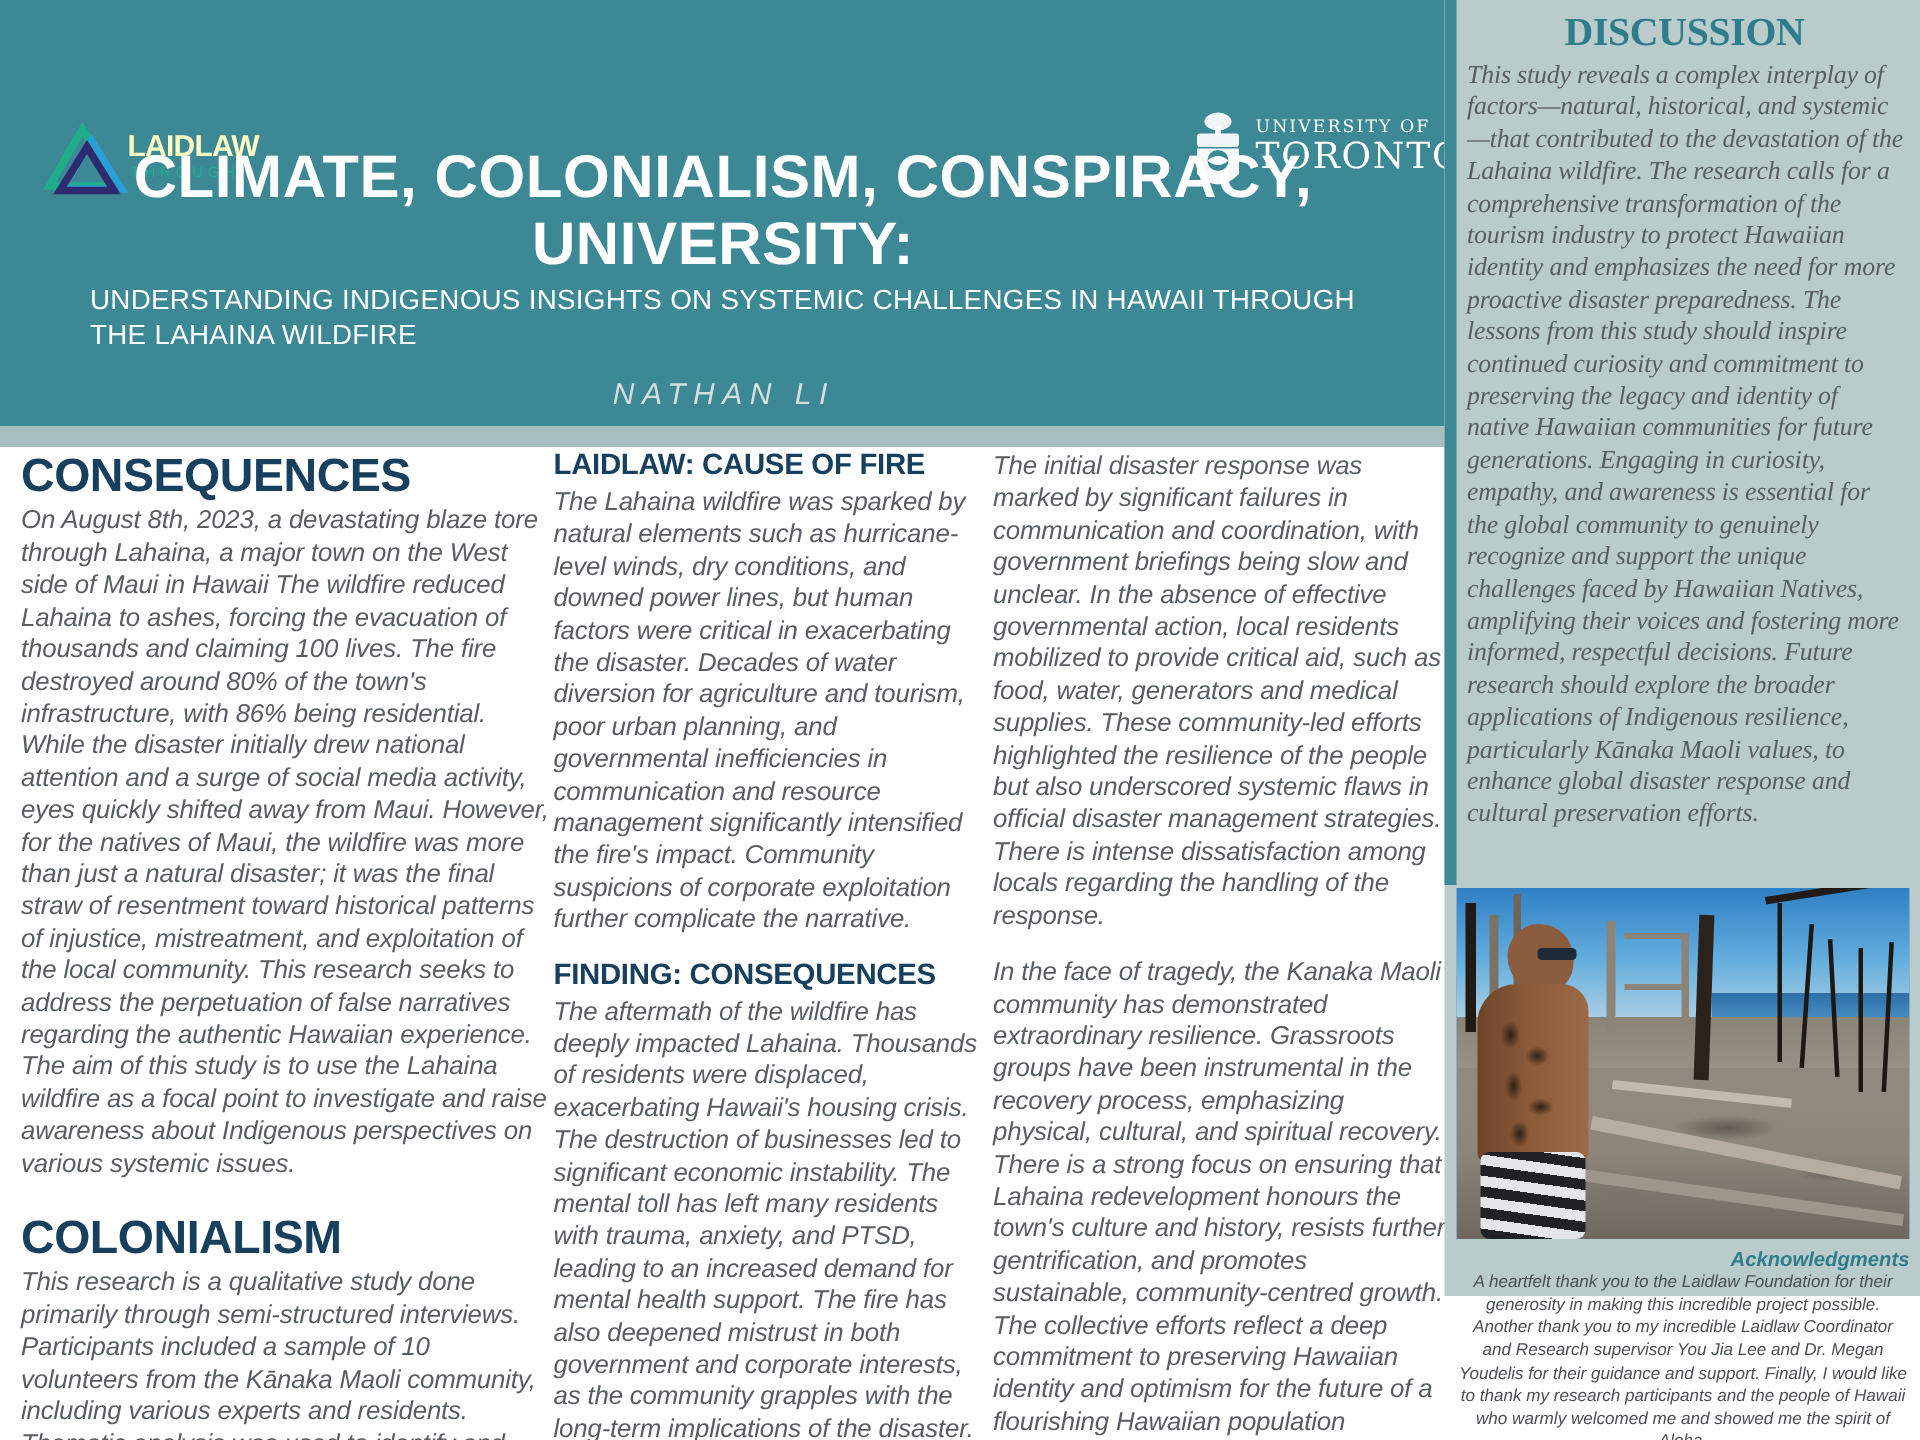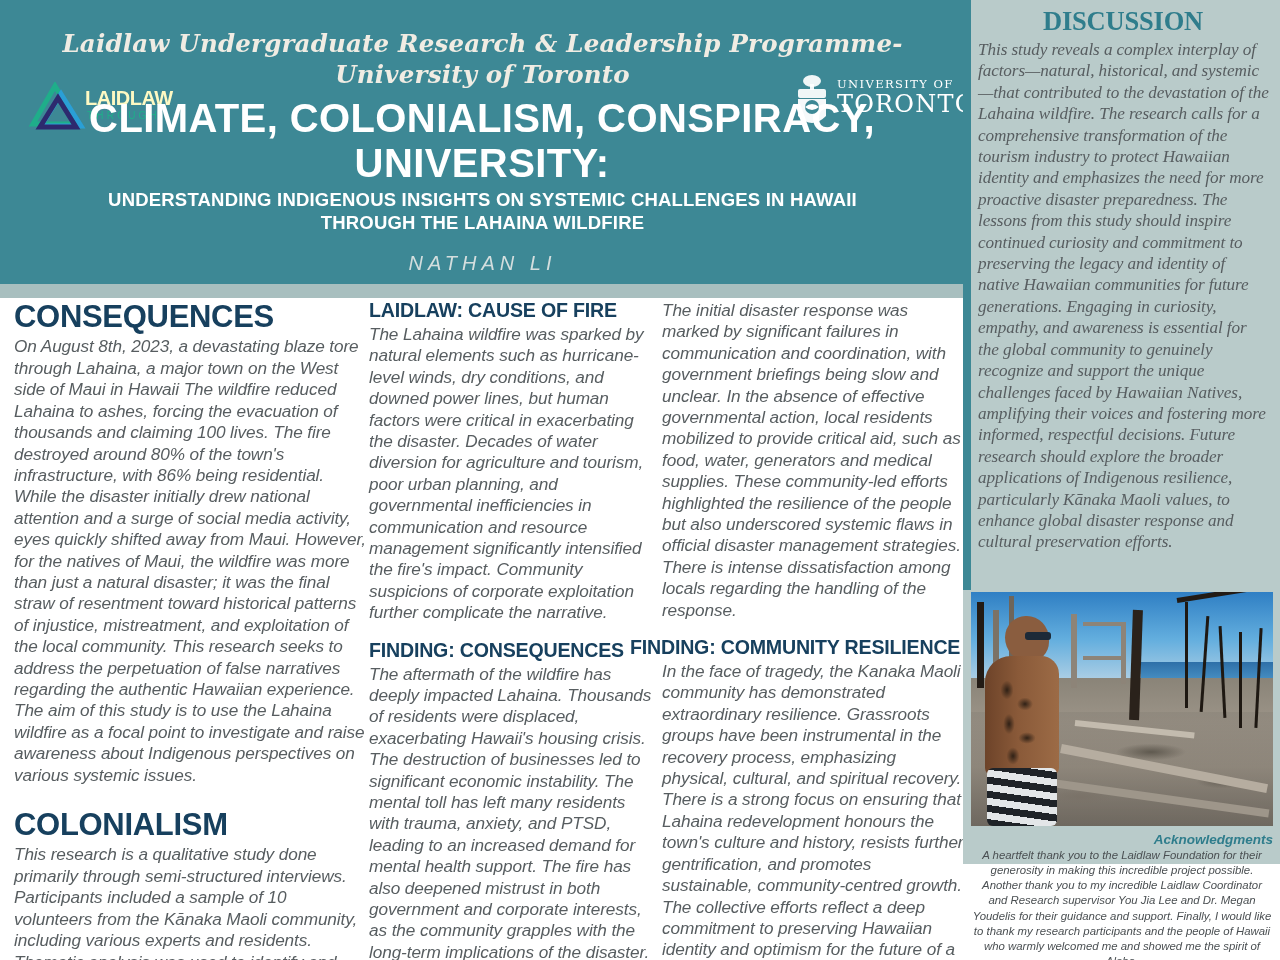--- a/index.html
+++ b/index.html
@@ -87,23 +87,22 @@
     color: #ffffff;
     font-weight: bold;
     font-size: 40px;
     line-height: 1.12;
     letter-spacing: 0.4px;
   }
   .sub-title {
     position: absolute;
     left: 60px; top: 188px;
     width: 845px;
-    text-align: center;
     color: #ffffff;
-    font-weight: bold;
+    font-weight: normal;
     font-size: 18.5px;
     line-height: 1.27;
     letter-spacing: 0.2px;
   }
   .author {
     position: absolute;
     left: 60px; top: 252px;
     width: 845px;
     text-align: center;
     color: #d4dede;
@@ -313,21 +312,20 @@
     line-height: 1.33;
   }
 </style>
 </head>
 <body>
 
 <div class="poster">
 
   <div class="header">
 
-    <div class="prog-line">Laidlaw Undergraduate Research &amp; Leadership Programme-University of Toronto</div>
 
     <div class="laidlaw-logo">
       <svg width="160" height="48" viewBox="0 0 160 48">
         <polygon points="28,4 50,42 6,42" fill="none" stroke="#1fae8a" stroke-width="5"></polygon>
         <polygon points="34,12 54,44 14,44" fill="none" stroke="#2a9fd6" stroke-width="5"></polygon>
         <polygon points="31,16 49,45 13,45" fill="none" stroke="#2d2a6e" stroke-width="5"></polygon>
       </svg>
       <div style="position:absolute;left:58px;top:6px;">
         <div style="color:#fef9c3;font-weight:bold;font-size:20px;letter-spacing:-0.5px;line-height:1;">LAIDLAW</div>
         <div style="color:#1fae8a;font-size:10px;letter-spacing:3.2px;margin-top:2px;margin-left:2px;">THROUGH</div>
@@ -372,21 +370,20 @@
       <h3 class="finding-head">LAIDLAW: CAUSE OF FIRE</h3>
       <p class="body-text">The Lahaina wildfire was sparked by natural elements such as hurricane-level winds, dry conditions, and downed power lines, but human factors were critical in exacerbating the disaster. Decades of water diversion for agriculture and tourism, poor urban planning, and governmental inefficiencies in communication and resource management significantly intensified the fire's impact.  Community suspicions of corporate exploitation further complicate the narrative.</p>
       <div class="block-gap-sm"></div>
       <h3 class="finding-head">FINDING: CONSEQUENCES</h3>
       <p class="body-text">The aftermath of the wildfire has deeply impacted Lahaina. Thousands of residents were displaced, exacerbating Hawaii's housing crisis. The destruction of businesses led to significant economic instability. The mental toll has left many residents with trauma, anxiety, and PTSD, leading to an increased demand for mental health support. The fire has also deepened mistrust in both government and corporate interests, as the community grapples with the long-term implications of the disaster.</p>
     </div>
 
     <div class="col col-3">
       <p class="body-text">The initial disaster response was marked by significant failures in communication and coordination, with government briefings being slow and unclear. In the absence of effective governmental action, local residents mobilized to provide critical aid, such as food, water, generators and medical supplies. These community-led efforts highlighted the resilience of the people but also underscored systemic flaws in official disaster management strategies. There is intense dissatisfaction among locals regarding the handling of the response.</p>
       <div class="block-gap-sm"></div>
-      <h3 class="finding-head" style="margin-left:-32px;">FINDING: COMMUNITY RESILIENCE</h3>
       <p class="body-text">In the face of tragedy, the Kanaka Maoli community has demonstrated extraordinary resilience. Grassroots groups have been instrumental in the recovery process, emphasizing physical, cultural, and spiritual recovery. There is a strong focus on ensuring that Lahaina redevelopment honours the town's culture and history, resists further gentrification, and promotes sustainable, community-centred growth. The collective efforts reflect a deep commitment to preserving Hawaiian identity and optimism for the future of a flourishing Hawaiian population</p>
     </div>
   </div>
 
   <div class="sidebar">
     <div class="sidebar-accent"></div>
     <div class="sidebar-inner">
       <h2 class="discussion-head">DISCUSSION</h2>
       <p class="discussion-text">This study reveals a complex interplay of factors—natural, historical, and systemic—that contributed to the devastation of the Lahaina wildfire. The research calls for a comprehensive transformation of the tourism industry to protect Hawaiian identity and emphasizes the need for more proactive disaster preparedness. The lessons from this study should inspire continued curiosity and commitment to preserving the legacy and identity of native Hawaiian communities for future generations. Engaging in curiosity, empathy, and awareness is essential for the global community to genuinely recognize and support the unique challenges faced by Hawaiian Natives, amplifying their voices and fostering more informed, respectful decisions. Future research should explore the broader applications of Indigenous resilience, particularly Kānaka Maoli values, to enhance global disaster response and cultural preservation efforts.</p>
     </div>

